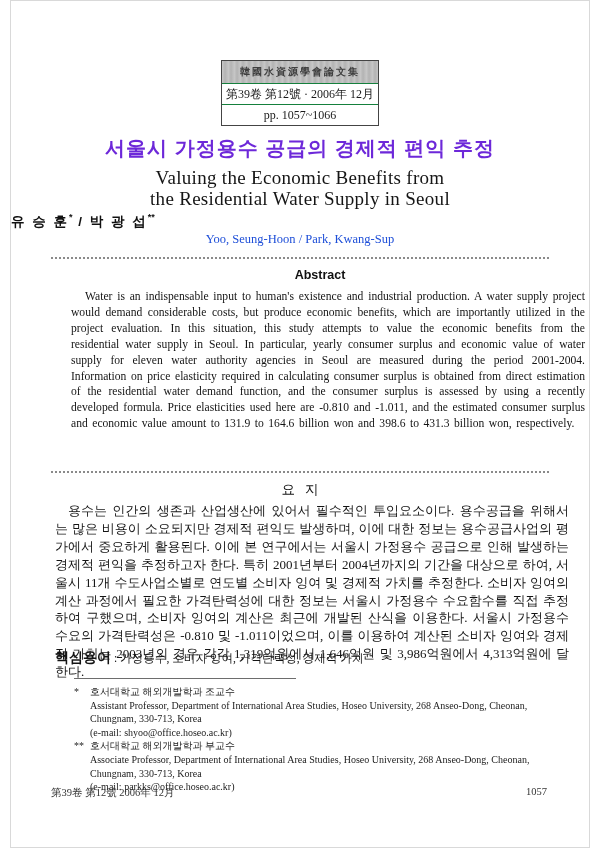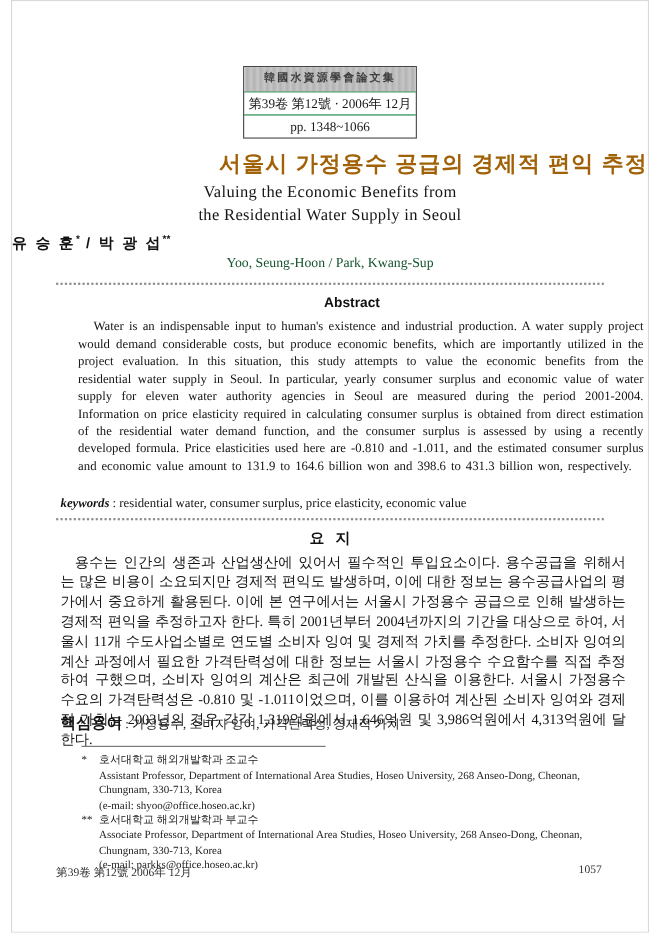--- a/index.html
+++ b/index.html
@@ -23,56 +23,56 @@
     text-align:center;font-size:12px;line-height:20px;height:20px;
     border-top:1px solid #15803d;white-space:nowrap;overflow:hidden;
   }
   .masthead-journal{
     border-top:none;height:22px;line-height:22px;
     background:repeating-linear-gradient(90deg,#c9c9c9 0px,#b3b3b3 3px,#c4c4c4 6px);
     color:#3f3f3f;font-weight:bold;letter-spacing:2px;
     filter:blur(0.6px);font-size:10px;
   }
   .title-kr{
-    position:absolute;top:134px;left:0;width:100%;text-align:right;
+    position:absolute;top:134px;left:0;width:100%;text-align:center;
     font-family:"Liberation Sans","DejaVu Sans",sans-serif;
-    font-weight:bold;font-size:20px;letter-spacing:1px;color:#a16207;
+    font-weight:bold;font-size:20px;letter-spacing:1px;color:#6d28d9;
   }
   .title-en{position:absolute;left:0;width:100%;text-align:center;
-    font-size:15px;letter-spacing:0.3px;color:#151515;}
+    font-size:19px;letter-spacing:0.3px;color:#151515;}
   .title-en.l1{top:166px;}
   .title-en.l2{top:187px;}
   .authors-kr{
     position:absolute;top:211px;left:0;width:100%;
     font-family:"Liberation Sans","DejaVu Sans",sans-serif;
     font-weight:bold;font-size:13.5px;letter-spacing:2px;color:#111;
   }
   .authors-kr sup{font-size:9px;letter-spacing:0;}
-  .authors-en{position:absolute;top:231px;left:0;width:100%;text-align:center;font-size:12.5px;color:#14532d;}
+  .authors-en{position:absolute;top:231px;left:0;width:100%;text-align:center;font-size:12.5px;color:#1d4ed8;}
   .rule-dotted{position:absolute;left:40px;right:40px;height:0;border-top:2px dotted #8a8a8a;}
   .rule1{top:256px;}
   .rule2{top:470px;}
   .abstract-heading{
     position:absolute;top:267px;left:0;width:100%;text-align:center;
     font-family:"Liberation Sans","DejaVu Sans",sans-serif;
     font-weight:bold;font-size:12.5px;color:#111;margin-left:20px;
   }
   .abstract-body{
     position:absolute;top:288px;left:44px;width:514px;
     font-size:11.6px;line-height:15.9px;text-align:justify;
     text-indent:14px;word-spacing:1.6px;color:#141414;margin-left:16px;
   }
   .keywords-line{
     position:absolute;top:450px;left:44px;width:514px;
     font-size:11.6px;color:#141414;
   }
   .keywords-line .kw-label{font-weight:bold;font-style:italic;}
   .yoji-heading{
     position:absolute;top:480px;left:0;width:100%;text-align:center;
-    font-weight:bold;font-size:13.5px;color:#111;white-space:pre;
+    font-weight:normal;font-size:13.5px;color:#111;white-space:pre;
   }
   .yoji-body{
     position:absolute;top:501px;left:44px;width:514px;
     font-size:13px;line-height:17.9px;text-align:justify;
     text-indent:13px;word-spacing:0.5px;color:#141414;
   }
   .kw-kr-line{
     position:absolute;top:648px;left:44px;width:514px;
     font-size:11.6px;color:#141414;
   }
@@ -93,36 +93,35 @@
   }
 </style>
 </head>
 <body>
 
 <div class="page">
 
   <div class="masthead">
     <div class="masthead-row masthead-journal">韓國水資源學會論文集</div>
     <div class="masthead-row">第39卷 第12號 · 2006年 12月</div>
-    <div class="masthead-row">pp. 1348~1066</div>
+    <div class="masthead-row">pp. 1057~1066</div>
   </div>
 
   <div class="title-kr">서울시 가정용수 공급의 경제적 편익 추정</div>
   <div class="title-en l1">Valuing the Economic Benefits from</div>
   <div class="title-en l2">the Residential Water Supply in Seoul</div>
 
   <div class="authors-kr"><span>유 승 훈</span><sup>*</sup><span> / </span><span>박 광 섭</span><sup>**</sup></div>
   <div class="authors-en">Yoo, Seung-Hoon / Park, Kwang-Sup</div>
 
   <div class="rule-dotted rule1"></div>
 
   <div class="abstract-heading">Abstract</div>
   <div class="abstract-body">Water is an indispensable input to human's existence and industrial production. A water supply project would demand considerable costs, but produce economic benefits, which are importantly utilized in the project evaluation. In this situation, this study attempts to value the economic benefits from the residential water supply in Seoul. In particular, yearly consumer surplus and economic value of water supply for eleven water authority agencies in Seoul are measured during the period 2001-2004. Information on price elasticity required in calculating consumer surplus is obtained from direct estimation of the residential water demand function, and the consumer surplus is assessed by using a recently developed formula. Price elasticities used here are -0.810 and -1.011, and the estimated consumer surplus and economic value amount to 131.9 to 164.6 billion won and 398.6 to 431.3 billion won, respectively.</div>
 
-  <div class="keywords-line"><span class="kw-label">keywords</span><span> : residential water, consumer surplus, price elasticity, economic value</span></div>
 
   <div class="rule-dotted rule2"></div>
 
   <div class="yoji-heading">요   지</div>
   <div class="yoji-body">용수는 인간의 생존과 산업생산에 있어서 필수적인 투입요소이다. 용수공급을 위해서는 많은 비용이 소요되지만 경제적 편익도 발생하며, 이에 대한 정보는 용수공급사업의 평가에서 중요하게 활용된다. 이에 본 연구에서는 서울시 가정용수 공급으로 인해 발생하는 경제적 편익을 추정하고자 한다. 특히 2001년부터 2004년까지의 기간을 대상으로 하여, 서울시 11개 수도사업소별로 연도별 소비자 잉여 및 경제적 가치를 추정한다. 소비자 잉여의 계산 과정에서 필요한 가격탄력성에 대한 정보는 서울시 가정용수 수요함수를 직접 추정하여 구했으며, 소비자 잉여의 계산은 최근에 개발된 산식을 이용한다. 서울시 가정용수 수요의 가격탄력성은 -0.810 및 -1.011이었으며, 이를 이용하여 계산된 소비자 잉여와 경제적 가치는 2003년의 경우 각각 1,319억원에서 1,646억원 및 3,986억원에서 4,313억원에 달한다.</div>
 
   <div class="kw-kr-line"><span class="kw-label-kr">핵심용어</span><span> : 가정용수, 소비자 잉여, 가격탄력성, 경제적 가치</span></div>
 
   <div class="footnote-rule"></div>
 

